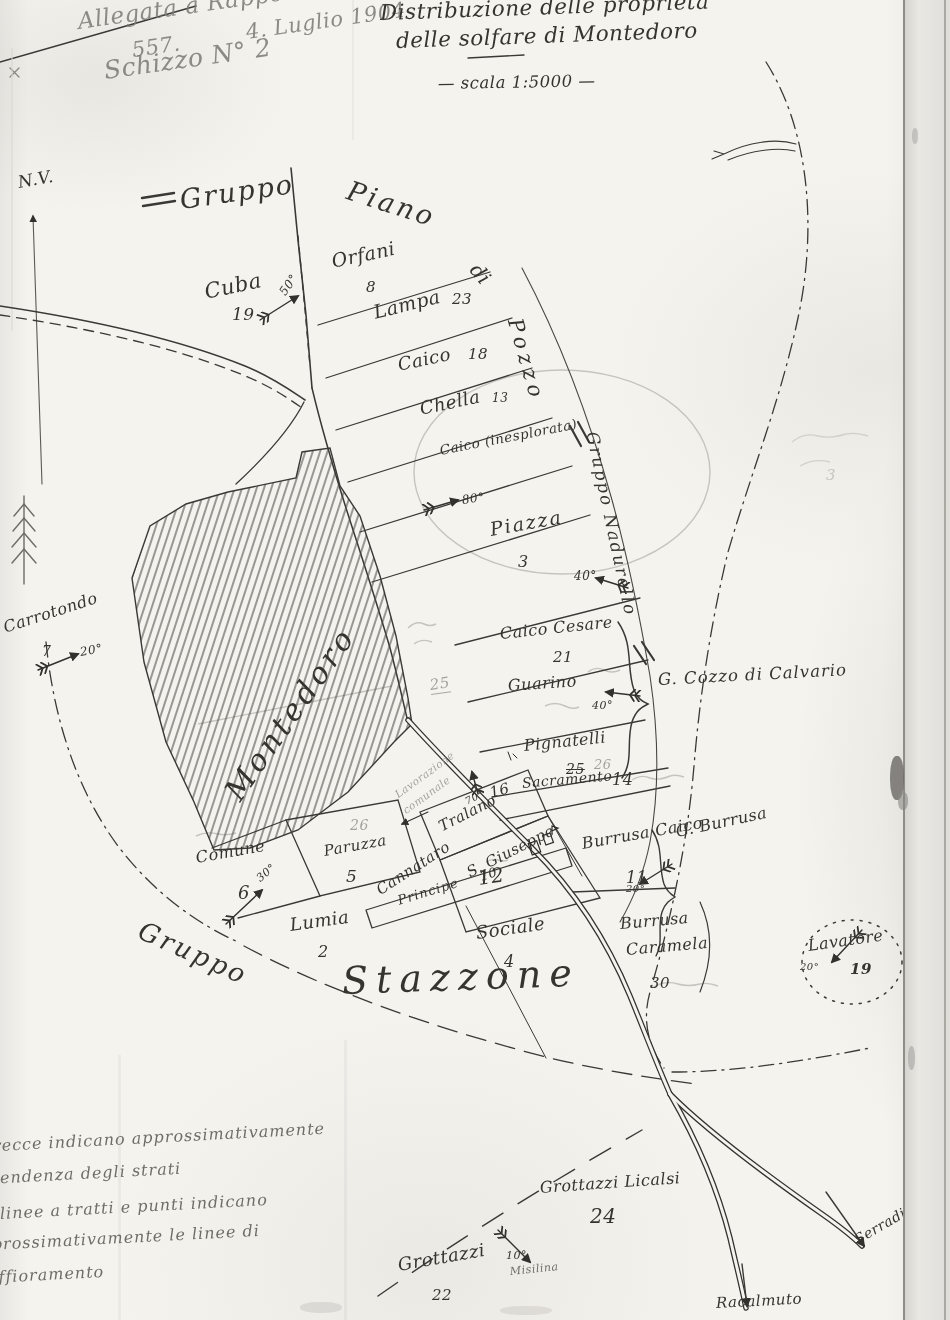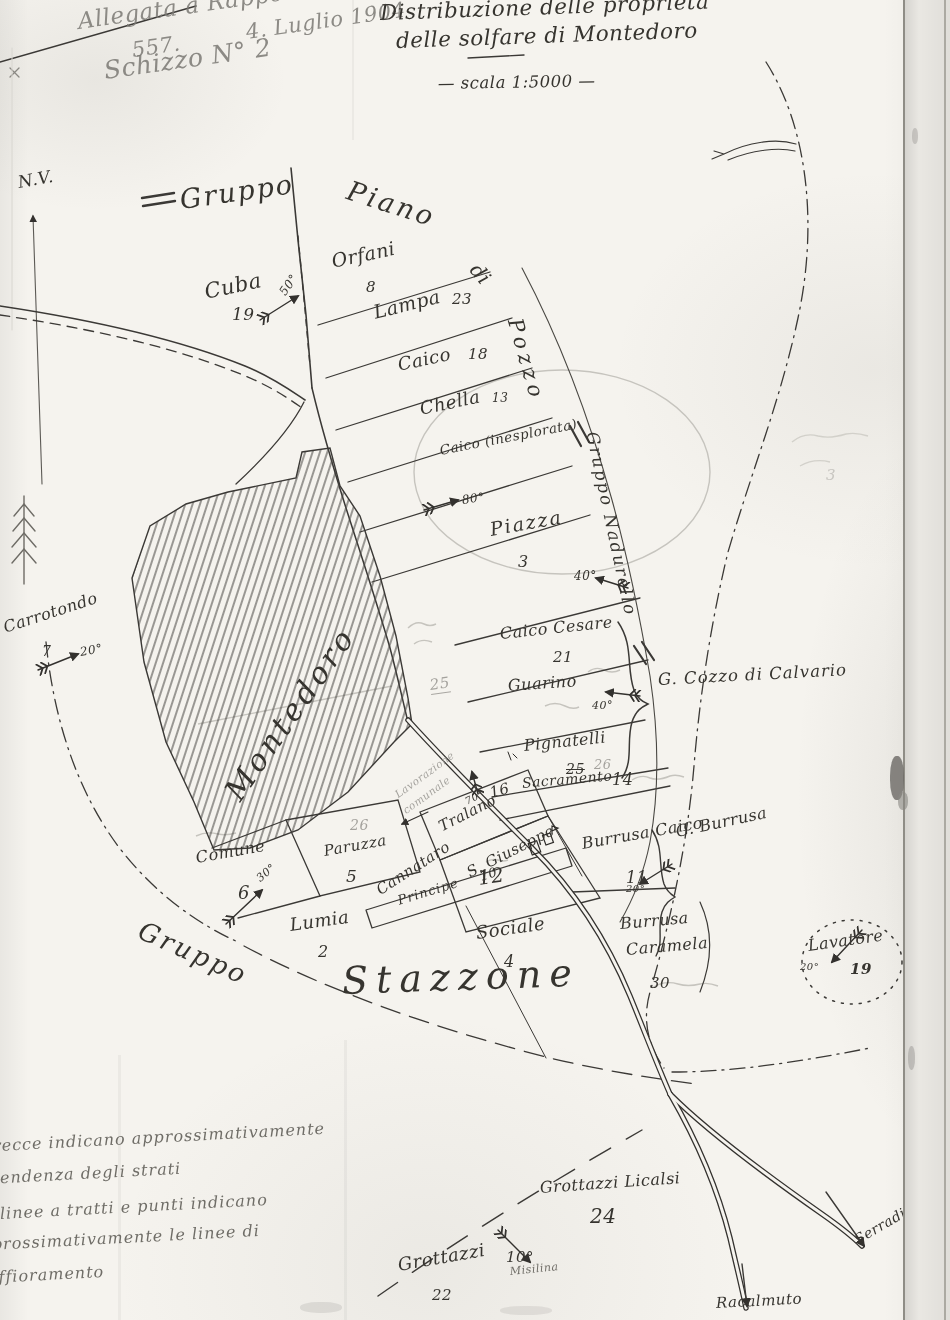--- a/index.html
+++ b/index.html
@@ -264,21 +264,21 @@
   <span class="lbl" style="left:318px;top:944px;font-size:16px;">2</span>
 
   <span class="lbl" style="left:476px;top:924px;font-size:18px;transform:rotate(-8deg);">Sociale</span>
   <span class="lbl" style="left:504px;top:954px;font-size:16px;">4</span>
 
   <span class="lbl" style="left:540px;top:1180px;font-size:16px;transform:rotate(-4deg);">Grottazzi Licalsi</span>
   <span class="lbl" style="left:590px;top:1206px;font-size:20px;">24</span>
 
   <span class="lbl" style="left:398px;top:1256px;font-size:18px;transform:rotate(-10deg);">Grottazzi</span>
   <span class="lbl" style="left:432px;top:1288px;font-size:15px;font-style:italic;">22</span>
-  <span class="lbl" style="left:506px;top:1250px;font-size:15px;">10°</span>
+  <span class="lbl" style="left:506px;top:1250px;font-size:11px;">10°</span>
   <span class="lbl gray" style="left:510px;top:1266px;font-size:11px;transform:rotate(-6deg);">Misilina</span>
 
   <span class="lbl" style="left:232px;top:782px;font-size:30px;letter-spacing:4px;transform:rotate(-55deg);">Montedoro</span>
   <span class="lbl" style="left:658px;top:672px;font-size:16.5px;letter-spacing:1px;transform:rotate(-3deg);">G. Cozzo di Calvario</span>
   <span class="lbl" style="left:676px;top:824px;font-size:16px;transform:rotate(-12deg);">G. Burrusa</span>
   <span class="lbl" style="left:852px;top:1234px;font-size:14px;transform:rotate(-30deg);transform-origin:0 0;">Serradife</span>
   <span class="lbl" style="left:716px;top:1296px;font-size:15px;transform:rotate(-3deg);">Racalmuto</span>
 
   <span class="lbl pen" style="left:350px;top:818px;font-size:14px;">26</span>
   <span class="lbl pen underl" style="left:430px;top:678px;font-size:15px;transform:rotate(-8deg);">25</span>

